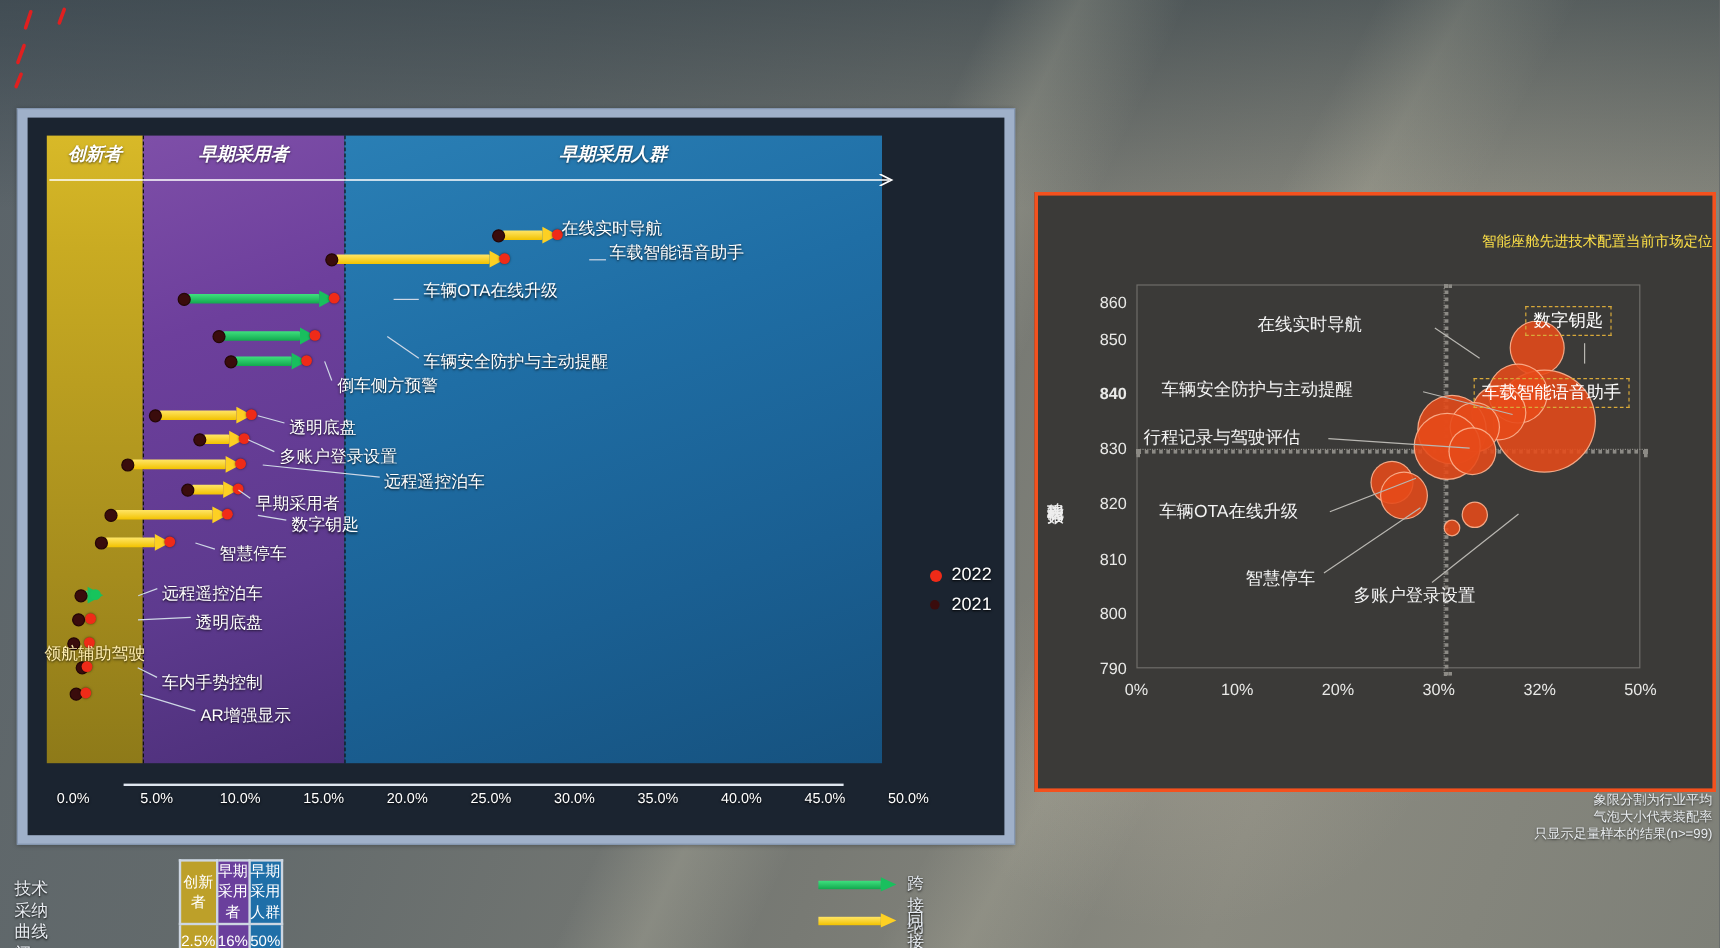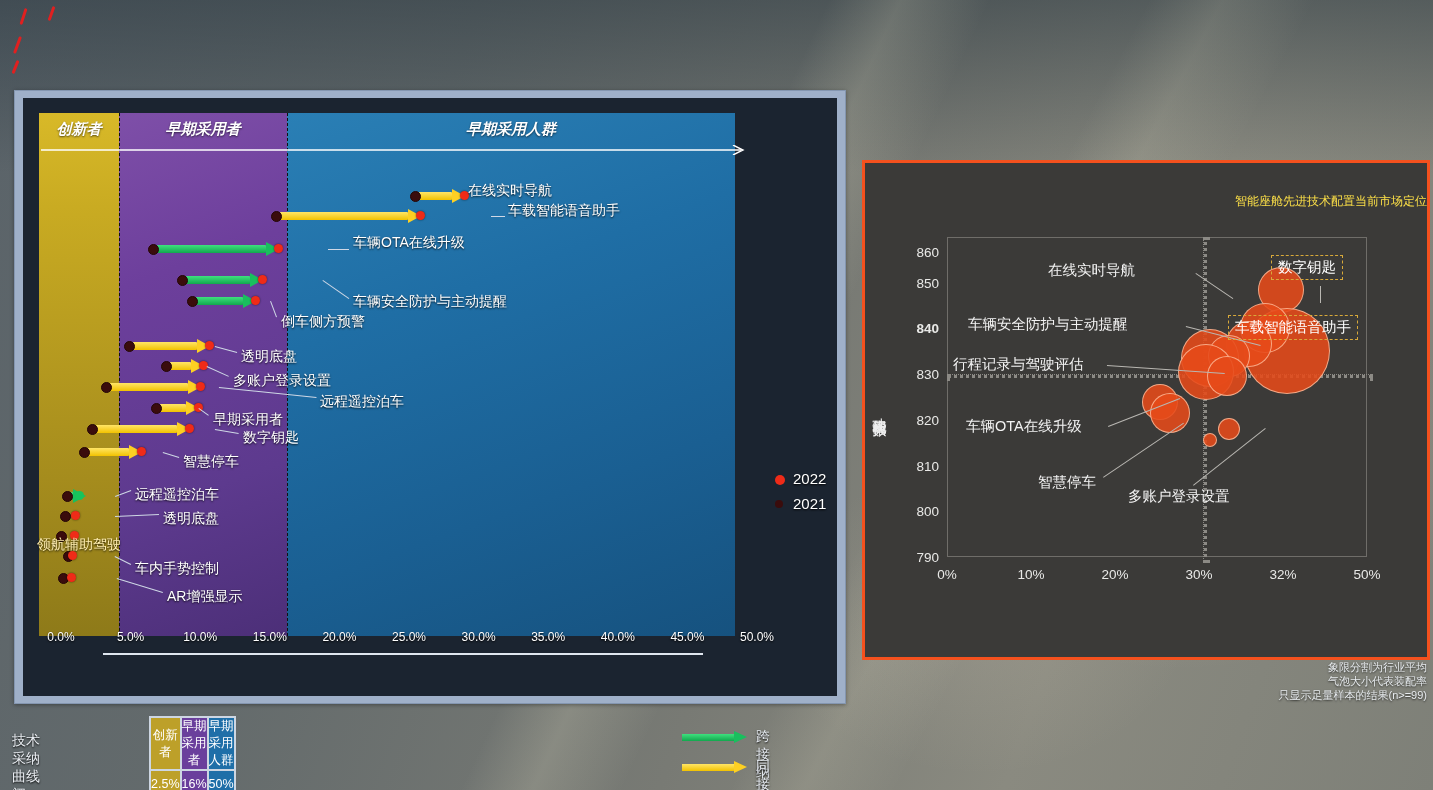--- a/index.html
+++ b/index.html
@@ -49,21 +49,21 @@
   .arrow.yellow .head{border-left:13px solid #fdd023;}
   .dot{position:absolute;width:9px;height:9px;border-radius:50%;}
   .dot.y2022{background:#ef2b18;box-shadow:0 0 2px rgba(0,0,0,.6);}
   .dot.y2021{background:#3a0c0c;border:1px solid #240606;}
   .dot.green{background:#17c45c;}
   .leader{position:absolute;height:1px;background:#cfd8e6;}
   .lbl{position:absolute;color:#ffffff;font-size:14px;white-space:nowrap;
     text-shadow:0 1px 2px rgba(0,0,0,.85);}
   
   #xaxis-line{position:absolute;left:80px;top:555px;width:600px;height:2px;background:#dfe6ef;}
-  #xaxis{position:absolute;left:16px;top:532px;width:712px;height:22px;}
+  #xaxis{position:absolute;left:16px;top:560px;width:712px;height:22px;}
   .xt{position:absolute;font-size:12px;color:#ffffff;transform:translateX(-50%);text-shadow:0 1px 2px #000;}
   #xaxis-title{position:absolute;left:16px;top:580px;width:712px;text-align:center;
     font-size:11px;color:#fff;text-shadow:0 1px 2px #000;}
   
   #legend-years{position:absolute;left:748px;top:370px;}
   .ly{position:relative;height:25px;}
   .ly span{position:absolute;left:22px;top:2px;color:#fff;font-size:15px;text-shadow:0 1px 2px #000;}
   .ly i{position:absolute;left:4px;top:7px;width:10px;height:10px;border-radius:50%;}
   
   #thr-wrap{position:absolute;left:12px;top:716px;height:62px;}

